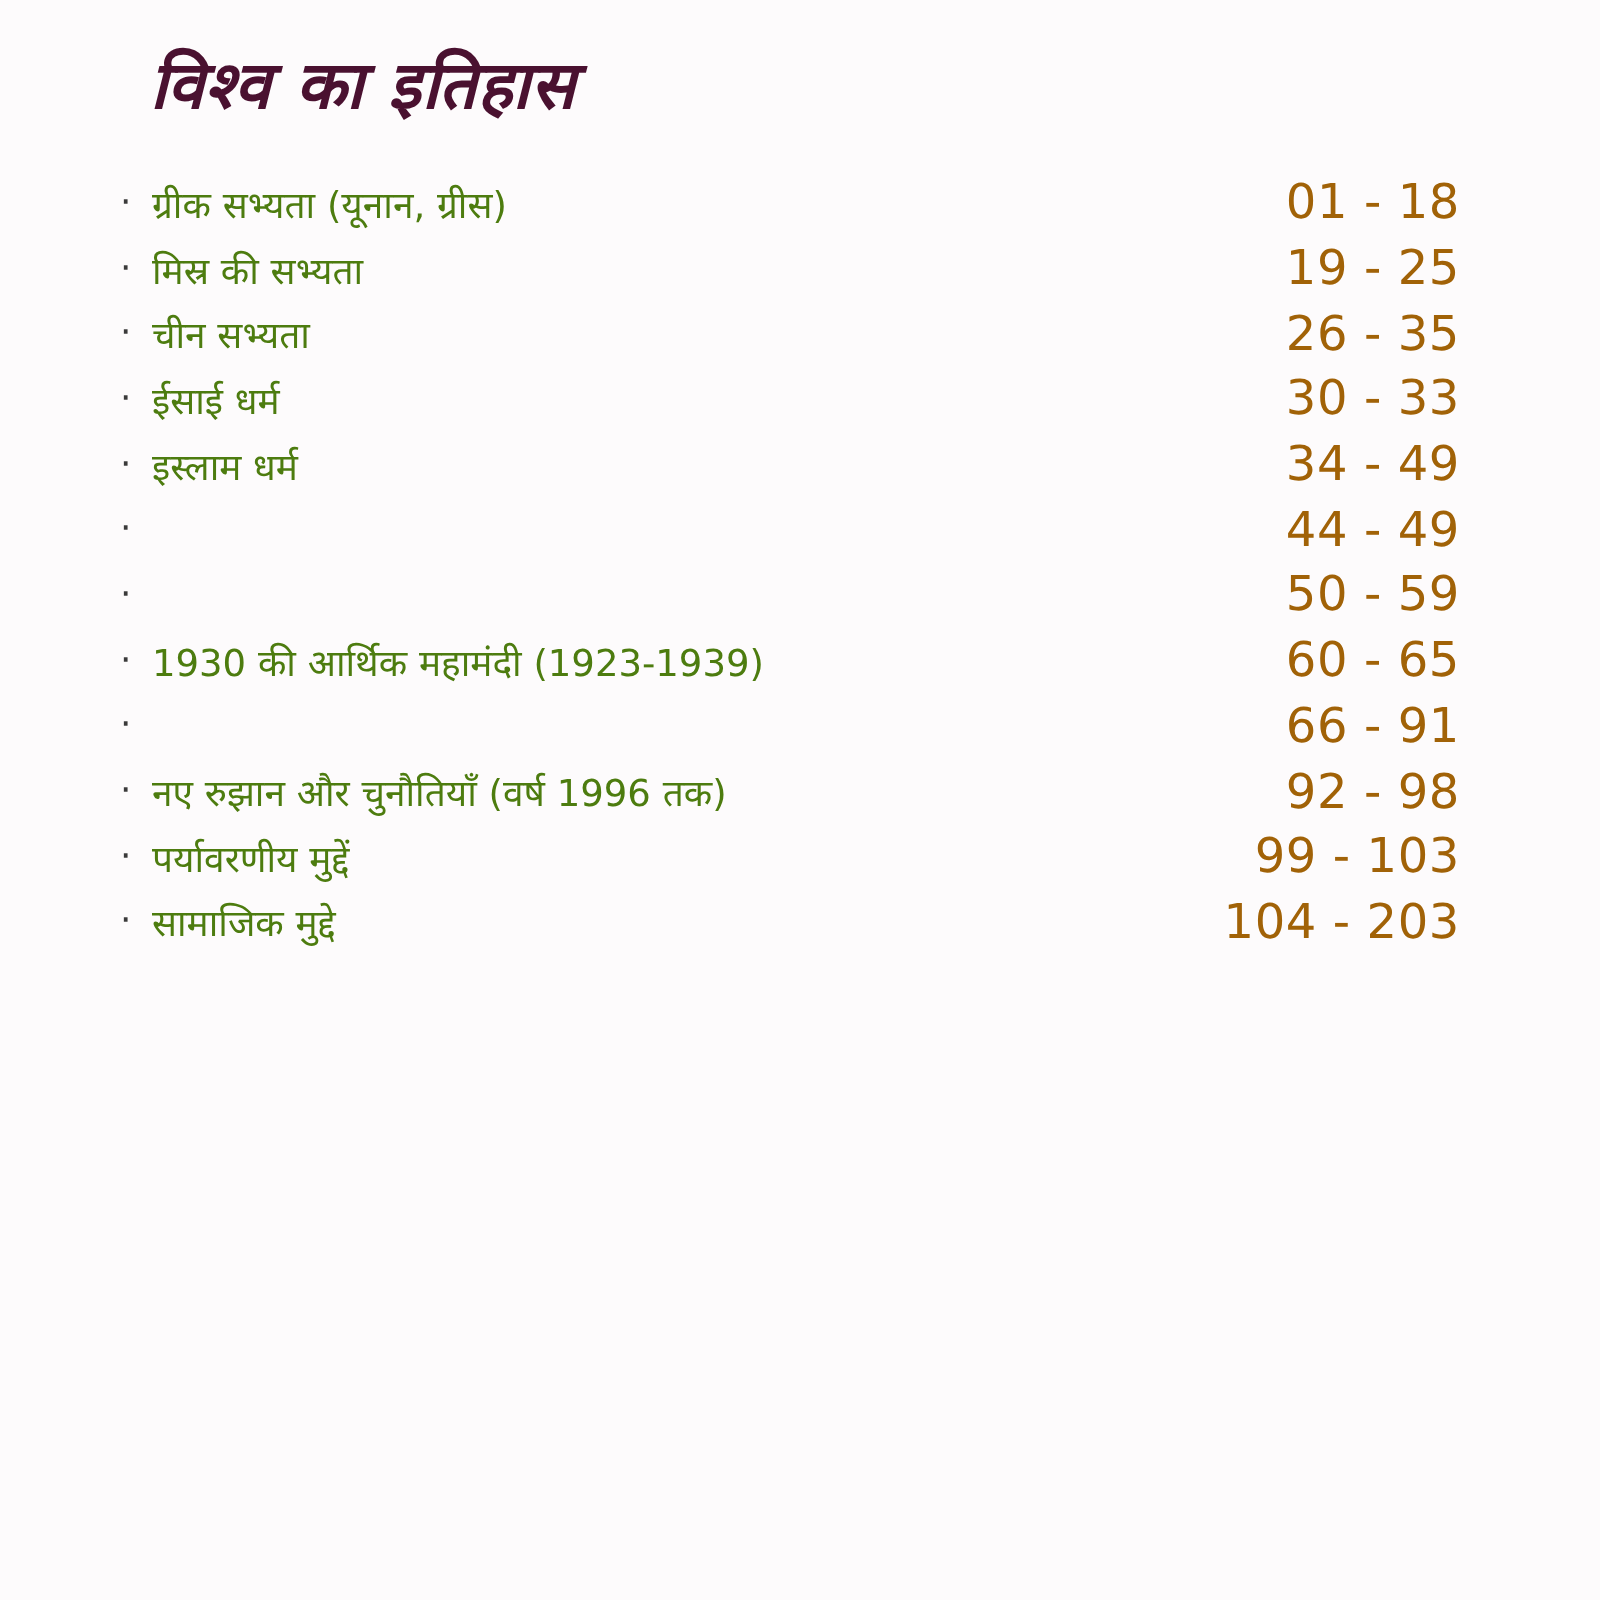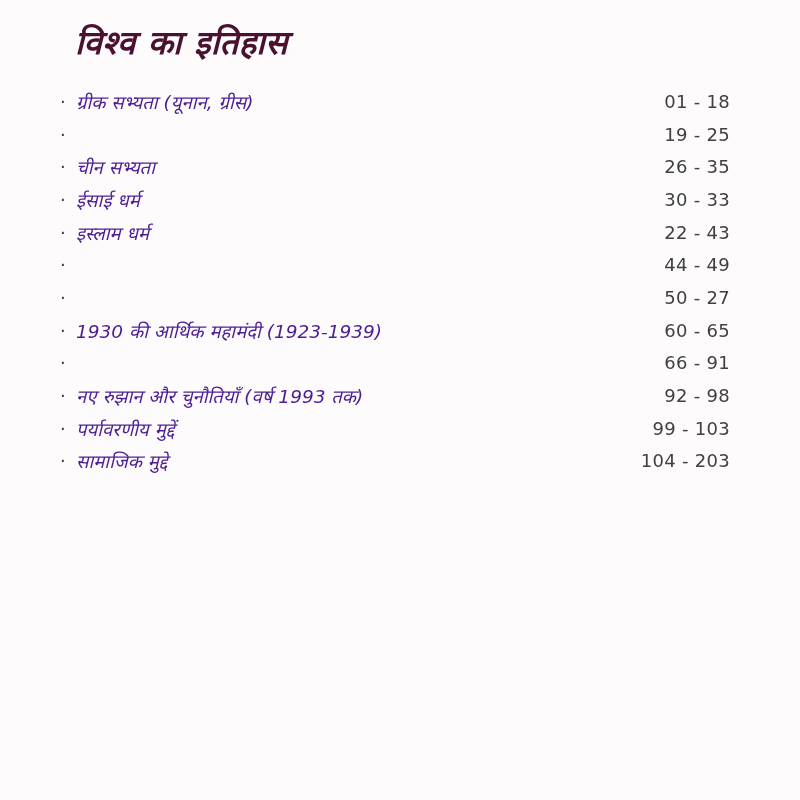--- a/index.html
+++ b/index.html
@@ -45,28 +45,27 @@
   }
   .toc-bullet {
     color: #3a3a3a;
     font-size: 18px;
     width: 16px;
     flex: 0 0 16px;
     text-align: left;
   }
   .toc-label {
     font-size: 18.5px;
-    font-style: italic;
-    color: #4c1d95;
+    color: #4d7c0f;
     white-space: nowrap;
   }
   .toc-pages {
     flex: 0 0 auto;
-    font-size: 18px;
-    color: #404040;
+    font-size: 24px;
+    color: #a16207;
     white-space: nowrap;
     font-style: normal;
     letter-spacing: 0.3px;
   }
 </style>
 </head>
 <body>
 
 <div class="page">
   <h1 class="page-title">विश्व का इतिहास</h1>
@@ -76,20 +75,21 @@
     <div class="toc-left">
       <span class="toc-bullet">·</span>
       <span class="toc-label">ग्रीक सभ्यता (यूनान, ग्रीस)</span>
     </div>
     <span class="toc-pages">01 - 18</span>
   </div>
 
   <div class="toc-row">
     <div class="toc-left">
       <span class="toc-bullet">·</span>
+      <span class="toc-label">मिस्र की सभ्यता</span>
     </div>
     <span class="toc-pages">19 - 25</span>
   </div>
 
   <div class="toc-row">
     <div class="toc-left">
       <span class="toc-bullet">·</span>
       <span class="toc-label">चीन सभ्यता</span>
     </div>
     <span class="toc-pages">26 - 35</span>
@@ -101,56 +101,56 @@
       <span class="toc-label">ईसाई धर्म</span>
     </div>
     <span class="toc-pages">30 - 33</span>
   </div>
 
   <div class="toc-row">
     <div class="toc-left">
       <span class="toc-bullet">·</span>
       <span class="toc-label">इस्लाम धर्म</span>
     </div>
-    <span class="toc-pages">22 - 43</span>
+    <span class="toc-pages">34 - 49</span>
   </div>
 
   <div class="toc-row">
     <div class="toc-left">
       <span class="toc-bullet">·</span>
     </div>
     <span class="toc-pages">44 - 49</span>
   </div>
 
   <div class="toc-row">
     <div class="toc-left">
       <span class="toc-bullet">·</span>
     </div>
-    <span class="toc-pages">50 - 27</span>
+    <span class="toc-pages">50 - 59</span>
   </div>
 
   <div class="toc-row">
     <div class="toc-left">
       <span class="toc-bullet">·</span>
       <span class="toc-label">1930 की आर्थिक महामंदी (1923-1939)</span>
     </div>
     <span class="toc-pages">60 - 65</span>
   </div>
 
   <div class="toc-row">
     <div class="toc-left">
       <span class="toc-bullet">·</span>
     </div>
     <span class="toc-pages">66 - 91</span>
   </div>
 
   <div class="toc-row">
     <div class="toc-left">
       <span class="toc-bullet">·</span>
-      <span class="toc-label">नए रुझान और चुनौतियाँ (वर्ष 1993 तक)</span>
+      <span class="toc-label">नए रुझान और चुनौतियाँ (वर्ष 1996 तक)</span>
     </div>
     <span class="toc-pages">92 - 98</span>
   </div>
 
   <div class="toc-row">
     <div class="toc-left">
       <span class="toc-bullet">·</span>
       <span class="toc-label">पर्यावरणीय मुद्दें</span>
     </div>
     <span class="toc-pages">99 - 103</span>

